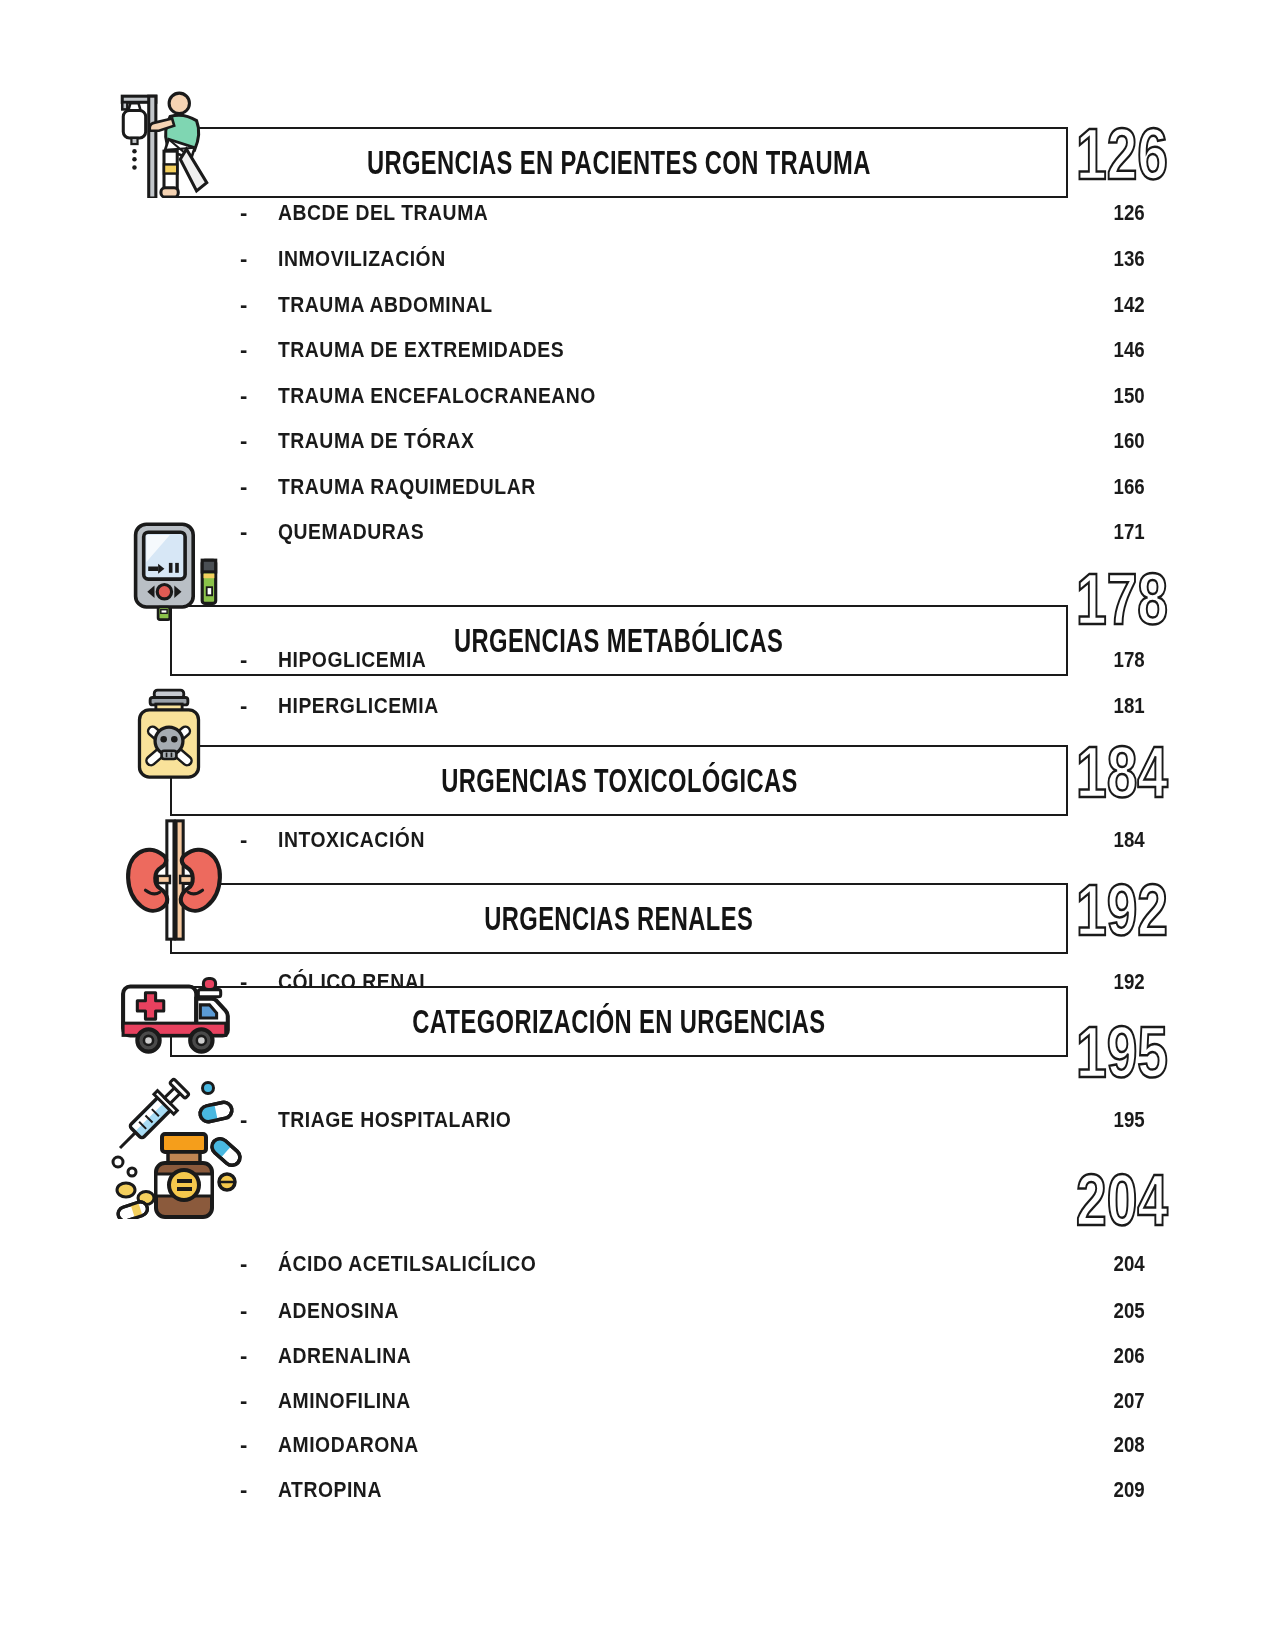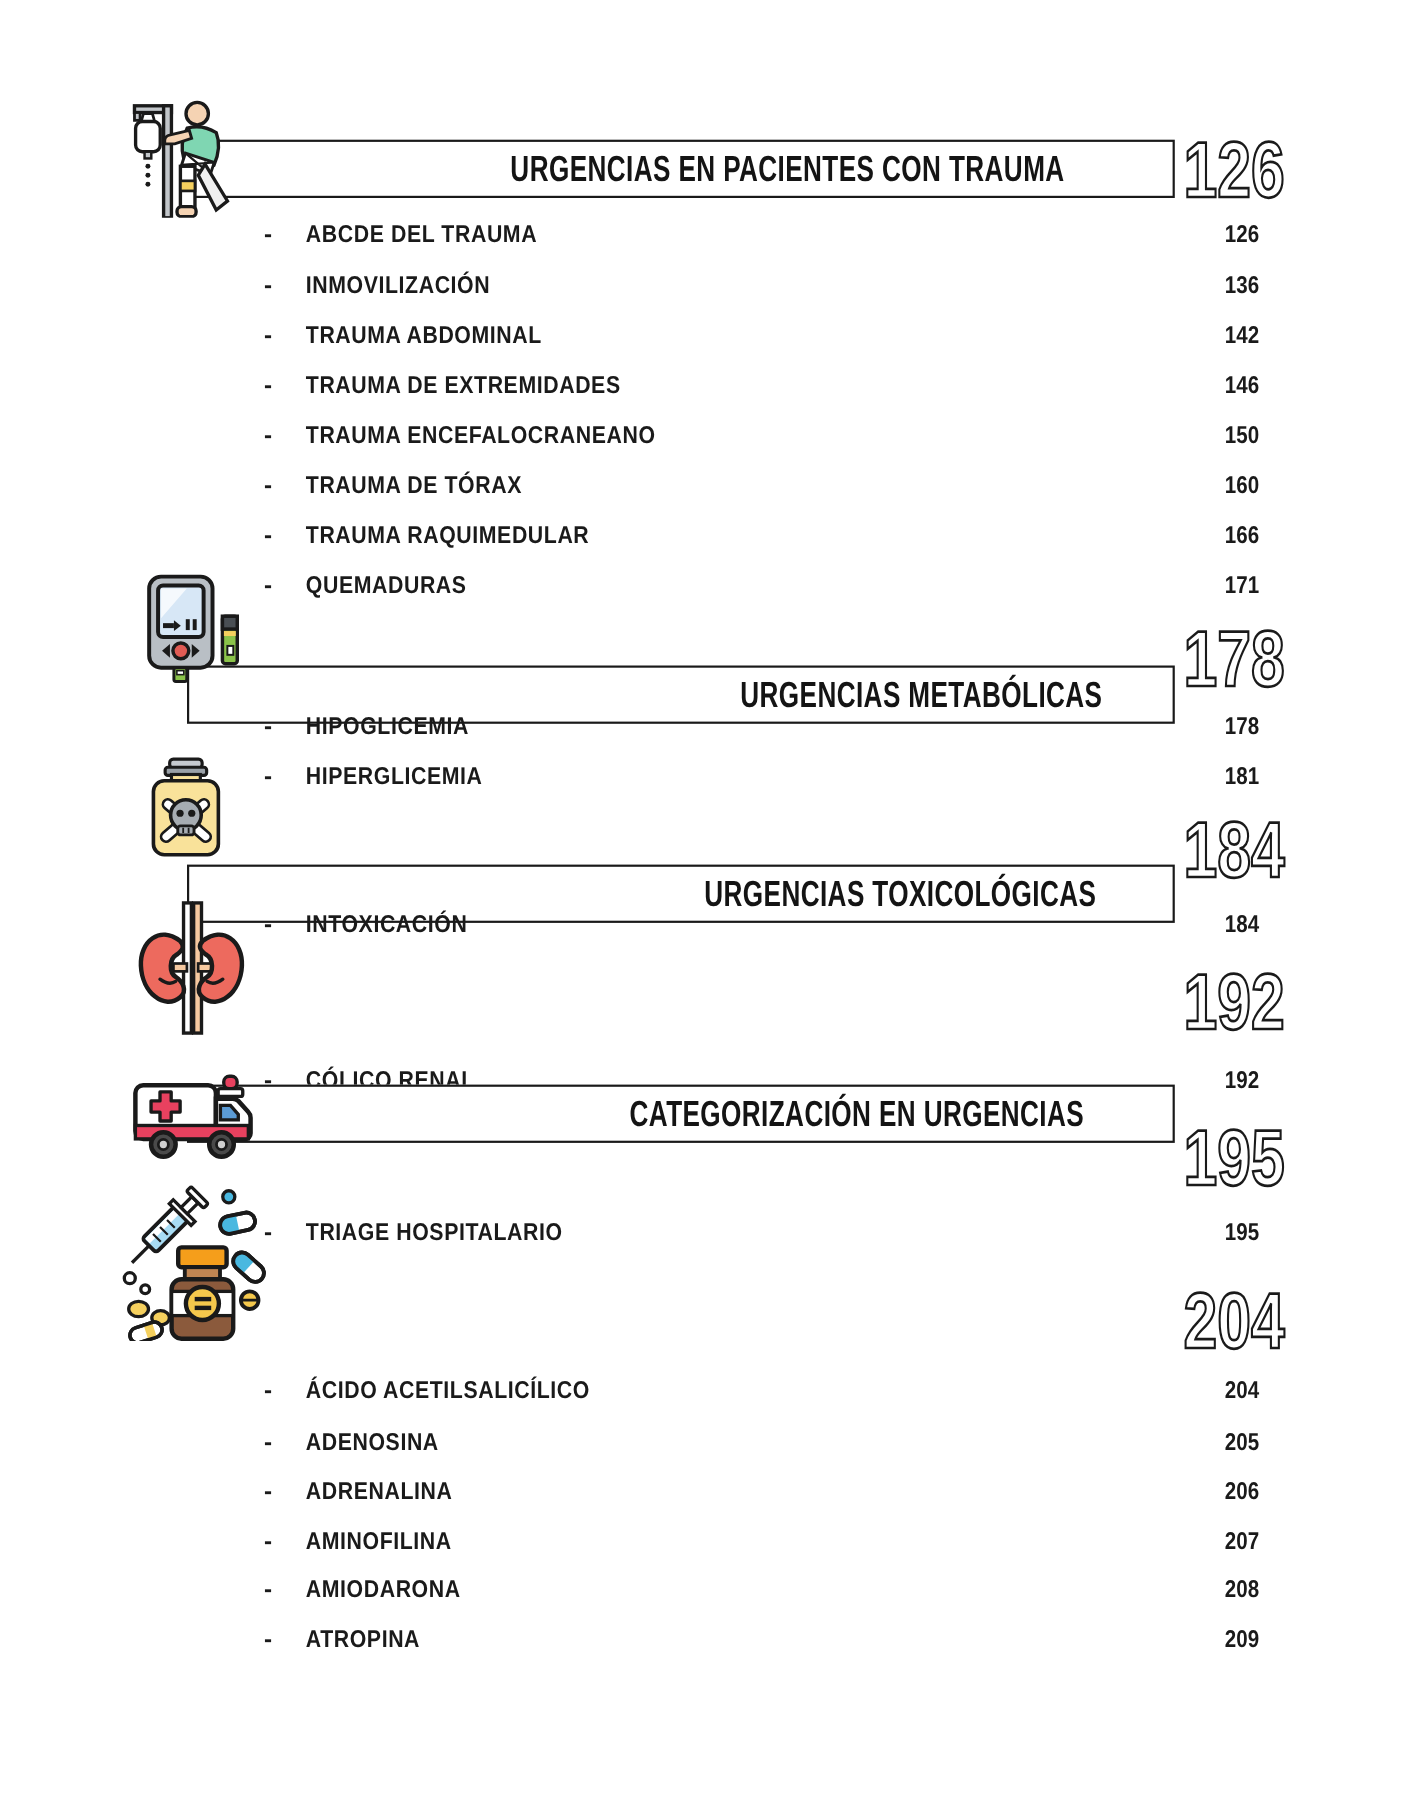--- a/index.html
+++ b/index.html
@@ -1,22 +1,22 @@
 <!DOCTYPE html>
 <html><head>
 <meta charset="utf-8">
 <style>
   html,body{margin:0;padding:0;background:#ffffff;}
   body{width:1276px;height:1650px;position:relative;font-family:"Liberation Sans",sans-serif;color:#1a1a1a;overflow:hidden;}
   .page{position:absolute;inset:0;background:#ffffff;}
 
   .header-box{
-    position:absolute;left:170px;width:898px;height:53px;
+    position:absolute;left:170px;width:898px;height:71px;
     border:2px solid #1a1a1a;background:#ffffff;
-    display:flex;align-items:center;justify-content:flex-end;box-sizing:border-box;
+    display:flex;align-items:center;justify-content:center;box-sizing:border-box;
   }
   .header-title{
     font-weight:bold;font-size:33px;line-height:1;color:#141414;
     white-space:nowrap;transform:scaleX(0.72);letter-spacing:0.5px;
   }
 
   .big-num{position:absolute;left:1074px;width:100px;height:72px;}
 
   .toc-item{
     position:absolute;left:240px;width:905px;height:30px;
@@ -136,21 +136,21 @@
     <span class="toc-dash">-</span>
     <span class="toc-label">HIPOGLICEMIA</span>
     <span class="toc-page">178</span>
   </div>
   <div class="toc-item" style="top:691px">
     <span class="toc-dash">-</span>
     <span class="toc-label">HIPERGLICEMIA</span>
     <span class="toc-page">181</span>
   </div>
 
-  <div class="header-box" style="top:786px">
+  <div class="header-box" style="top:745px">
     <span class="header-title">URGENCIAS TOXICOLÓGICAS</span>
   </div>
   <svg class="big-num" style="top:737px" viewBox="0 0 100 72">
     <text x="2" y="60" font-size="72" font-weight="bold" fill="#ffffff" stroke="#1a1a1a" stroke-width="2.5" textLength="92" lengthAdjust="spacingAndGlyphs">184</text>
   </svg>
   <div class="icon" style="left:128px;top:686px">
     <svg width="82" height="96" viewBox="0 0 100 115">
       <rect x="32" y="4" width="36" height="10" rx="4" fill="#c6cad0" stroke="#1a1a1a" stroke-width="3.5"></rect>
       <rect x="27" y="13" width="46" height="9" rx="3" fill="#9aa1a8" stroke="#1a1a1a" stroke-width="3.5"></rect>
       <rect x="34" y="21" width="32" height="8" fill="#f9e29a" stroke="#1a1a1a" stroke-width="3.5"></rect>
@@ -165,20 +165,23 @@
       <circle cx="56.5" cy="64" r="4" fill="#1a1a1a"></circle>
       <path d="M47 80 v6 M53 80 v6" stroke="#1a1a1a" stroke-width="2"></path>
     </svg>
   </div>
   <div class="toc-item" style="top:825px">
     <span class="toc-dash">-</span>
     <span class="toc-label">INTOXICACIÓN</span>
     <span class="toc-page">184</span>
   </div>
 
+  <div class="header-box" style="top:883px">
+    <span class="header-title">URGENCIAS RENALES</span>
+  </div>
   <svg class="big-num" style="top:875px" viewBox="0 0 100 72">
     <text x="2" y="60" font-size="72" font-weight="bold" fill="#ffffff" stroke="#1a1a1a" stroke-width="2.5" textLength="92" lengthAdjust="spacingAndGlyphs">192</text>
   </svg>
   <div class="icon" style="left:123px;top:818px">
     <svg width="102" height="124" viewBox="0 0 100 120">
       <rect x="43" y="2" width="7" height="116" fill="#ffffff" stroke="#1a1a1a" stroke-width="3"></rect>
       <rect x="52" y="2" width="7" height="116" fill="#f6c9a0" stroke="#1a1a1a" stroke-width="3"></rect>
       <rect x="34" y="56" width="12" height="7" fill="#f6c9a0" stroke="#1a1a1a" stroke-width="2.4"></rect>
       <rect x="56" y="56" width="12" height="7" fill="#f6c9a0" stroke="#1a1a1a" stroke-width="2.4"></rect>
       <path d="M40 36 C22 22 4 36 5 58 C6 82 26 98 40 86 C47 80 42 72 36 68 C30 64 30 52 37 48 C43 44 44 40 40 36 Z" fill="#ed6a5e" stroke="#1a1a1a" stroke-width="4" stroke-linejoin="round"></path>

